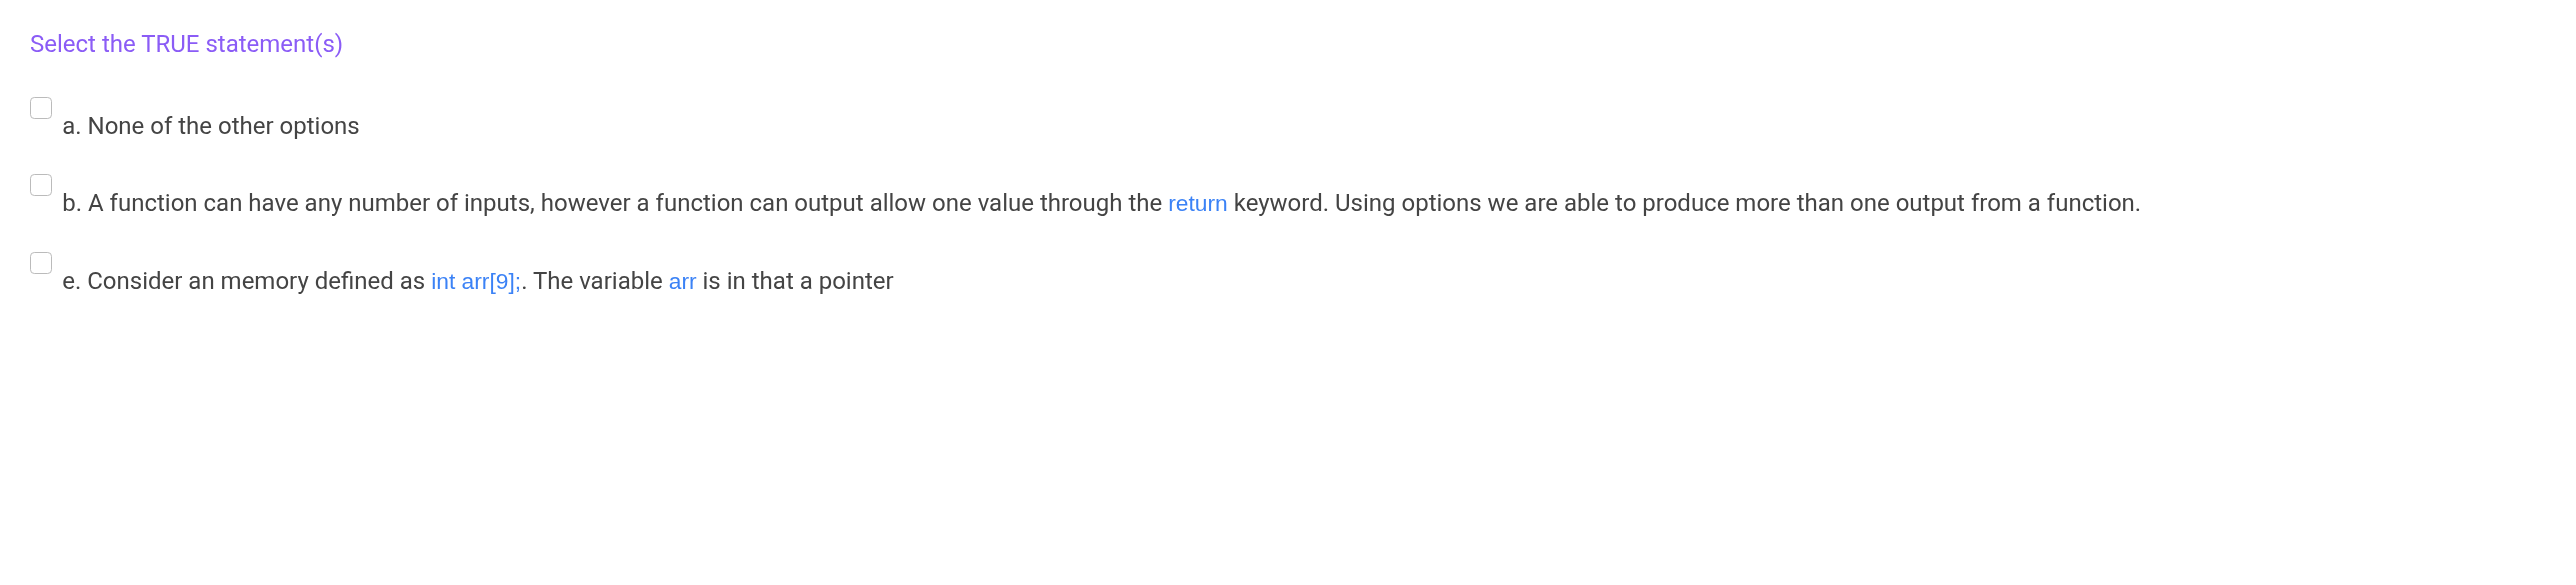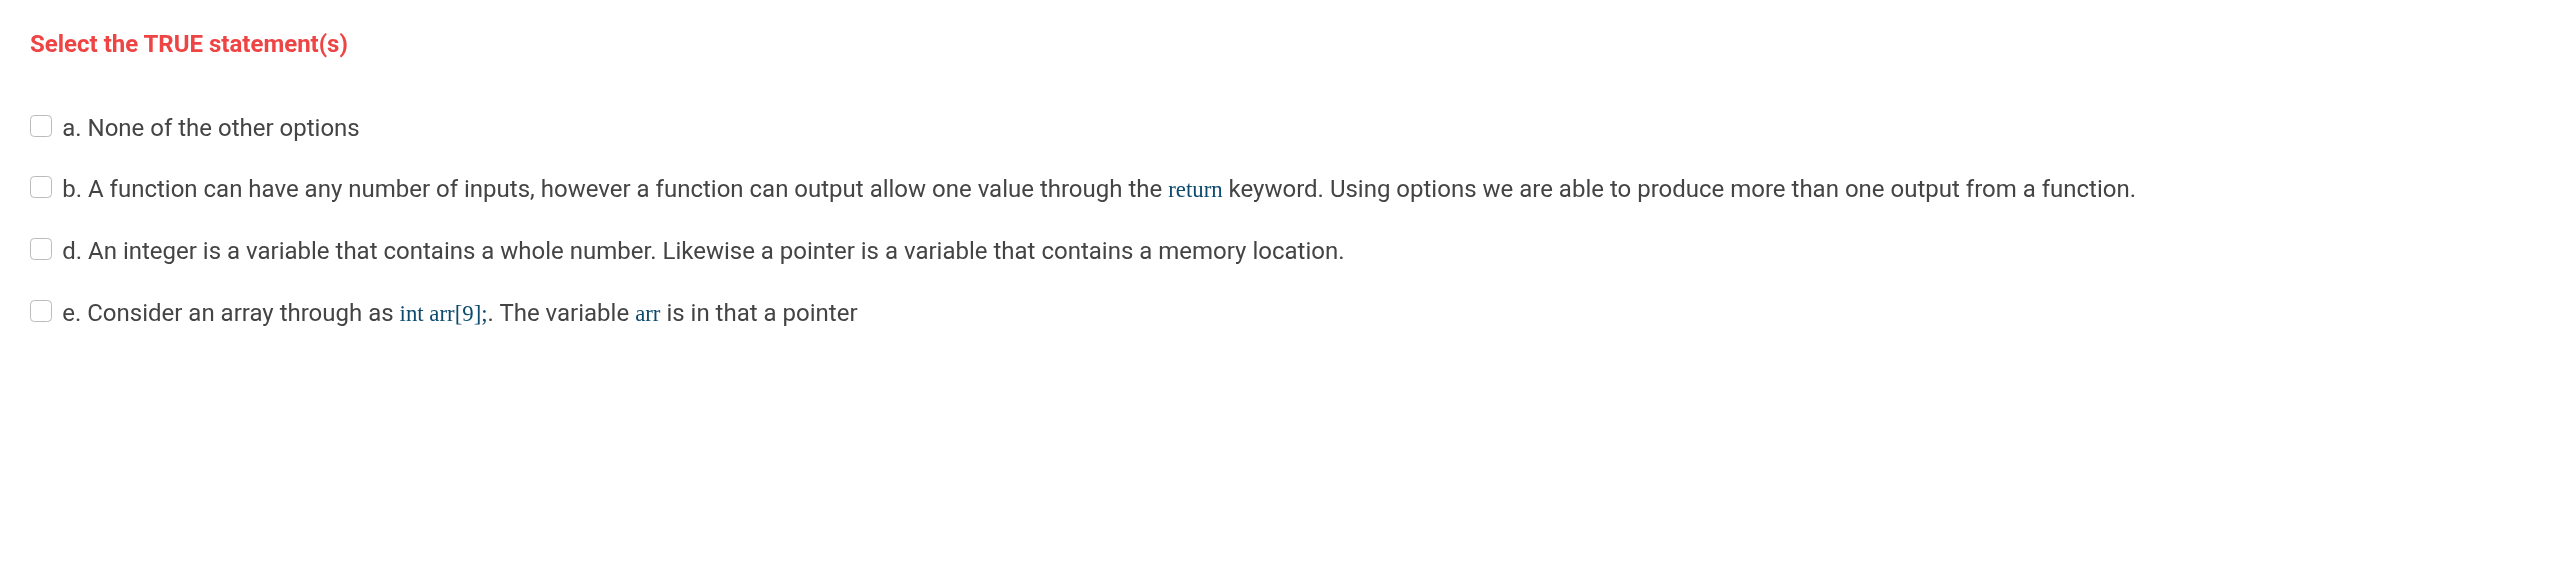--- a/index.html
+++ b/index.html
@@ -9,69 +9,66 @@
     }
     body {
       font-family: -apple-system, BlinkMacSystemFont, "Segoe UI", Roboto, "Helvetica Neue", Arial, sans-serif;
       font-size: 24px;
       color: #333;
       padding: 25.6px 30px;
       background: #fff;
       line-height: 1.5;
     }
     .question-prompt {
-      margin-bottom: 48px;
-      font-weight: 700;
-      color: #ef4444;
+      margin-bottom: 30px;
+      font-weight: 400;
+      color: #8b5cf6;
     }
     .option-row {
       display: flex;
       align-items: flex-start;
       margin-bottom: 25.6px;
       gap: 10.2px;
     }
     .checkbox {
       width: 22px;
       height: 22px;
       border: 1.7px solid #bbb;
       border-radius: 4.3px;
       flex-shrink: 0;
       margin-top: 5.1px;
       cursor: pointer;
       background: #fff;
     }
     .option-text {
       flex: 1;
       color: #444;
+      margin-top: 16px;
     }
     .option-letter {
       display: inline;
     }
     code {
-      font-family: Liberation Serif, serif;
-      color: #0c4a6e;
+      font-family: Liberation Sans, sans-serif;
+      color: #3b82f6;
       font-size: 0.95em;
     }
   </style>
 </head>
 <body>
 
 <div class="question-prompt">Select the TRUE statement(s)</div>
 
 <div id="options-container">
     <div class="option-row">
       <div class="checkbox"></div>
       <div class="option-text"><span class="option-letter">a.</span><span> None of the other options</span></div>
     </div>
     <div class="option-row">
       <div class="checkbox"></div>
       <div class="option-text"><span class="option-letter">b.</span><span> A function can have any number of inputs, however a function can output allow one value through the </span><code>return</code><span> keyword. Using options we are able to produce more than one output from a function.</span></div>
     </div>
     <div class="option-row">
       <div class="checkbox"></div>
-      <div class="option-text"><span class="option-letter">d.</span><span> An integer is a variable that contains a whole number. Likewise a pointer is a variable that contains a memory location.</span></div>
-    </div>
-    <div class="option-row">
-      <div class="checkbox"></div>
-      <div class="option-text"><span class="option-letter">e.</span><span> Consider an array through as </span><code>int arr[9];</code><span>. The variable </span><code>arr</code><span> is in that a pointer</span></div>
+      <div class="option-text"><span class="option-letter">e.</span><span> Consider an memory defined as </span><code>int arr[9];</code><span>. The variable </span><code>arr</code><span> is in that a pointer</span></div>
     </div>
   </div>
 
 
 </body></html>

